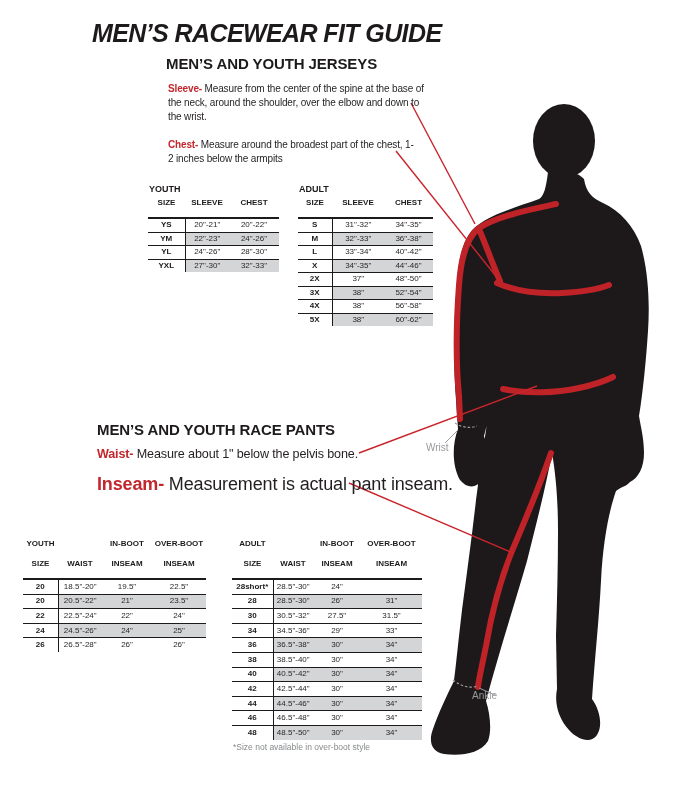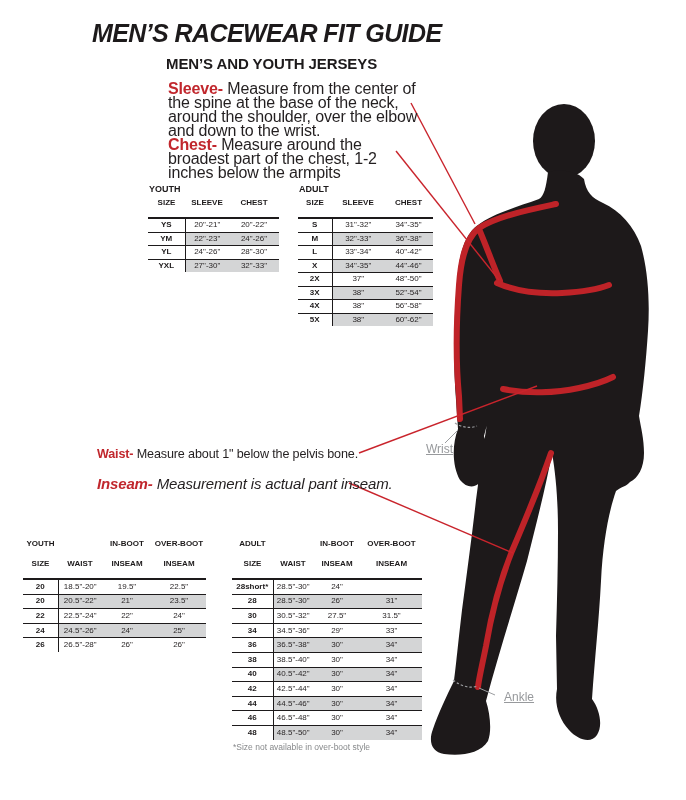--- a/index.html
+++ b/index.html
@@ -9,26 +9,26 @@
 
   
   .title{left:92px;top:19px;font-size:25px;font-weight:bold;font-style:italic;
          letter-spacing:-0.6px;color:#1d1a1b;white-space:nowrap;z-index:2;}
   .section-h{font-size:15px;font-weight:bold;letter-spacing:-0.1px;color:#1d1a1b;
              white-space:nowrap;z-index:2;}
   .h-jerseys{left:166px;top:55px;}
   .h-pants{left:97px;top:421px;}
 
   
-  .desc{font-size:16px;line-height:14px;letter-spacing:-0.15px;color:#231f20;z-index:2;}
+  .desc{font-size:10px;line-height:14px;letter-spacing:-0.15px;color:#231f20;z-index:2;}
   .desc .red{color:#c1272d;font-weight:bold;}
   .sleeve-desc{left:168px;top:82px;width:256px;}
   .chest-desc{left:168px;top:138px;width:246px;}
   .waist-desc{left:97px;top:447px;white-space:nowrap;font-size:12.6px;}
-  .inseam-desc{left:97px;top:477px;white-space:nowrap;font-size:15px;font-style:italic;}
+  .inseam-desc{left:97px;top:477px;white-space:nowrap;font-size:18px;}
 
   
   .fit-table{position:absolute;z-index:2;}
   .t-group{font-size:9px;font-weight:bold;color:#1d1a1b;margin:0 0 2px 1px;line-height:12px;}
   .fit-table table{border-collapse:collapse;table-layout:fixed;}
   .fit-table th{font-size:8px;font-weight:bold;text-align:center;padding:1px 0 10px;
                 line-height:9px;color:#1d1a1b;}
   .fit-table thead tr:last-child th{border-bottom:2px solid #1d1a1b;}
   .fit-table td{font-size:8px;text-align:center;height:12.5px;padding:0;line-height:1;
                 color:#2a2627;overflow:hidden;white-space:nowrap;}
@@ -37,23 +37,23 @@
   .fit-table td:first-child{font-weight:bold;border-right:1.5px solid #1d1a1b;color:#1d1a1b;margin-top:24px;}
   .fit-table tr.shade td:not(:first-child){background:#d4d5d6;}
   .tbl-jersey-youth{left:148px;top:183px;}
   .tbl-jersey-adult{left:298px;top:183px;}
   .tbl-pants-youth{left:23px;top:538px;}
   .tbl-pants-adult{left:232px;top:538px;}
 
   .footnote{left:233px;top:742px;font-size:8.5px;color:#87898b;white-space:nowrap;z-index:2;}
 
   
-  .fig-label{font-size:12px;color:#97999c;white-space:nowrap;z-index:3;text-decoration:underline;}
+  .fig-label{font-size:10px;color:#97999c;white-space:nowrap;z-index:3;}
   .lbl-wrist{left:426px;top:442px;}
-  .lbl-ankle{left:504px;top:690px;}
+  .lbl-ankle{left:472px;top:690px;}
 
   #figure-svg{position:absolute;left:0;top:0;z-index:1;}
 </style>
 </head>
 <body>
 
 <div id="page">
 
   <svg id="figure-svg" width="686" height="800" viewBox="0 0 686 800">
 
@@ -217,20 +217,21 @@
           </tr>
           <tr class="shade">
             <td>5X</td>
             <td>38"</td>
             <td>60"-62"</td>
           </tr>
         </tbody>
       </table>
     </div>
 
+  <div class="abs section-h h-pants">MEN’S AND YOUTH RACE PANTS</div>
   <div class="abs desc waist-desc"><span class="red">Waist-</span><span> Measure about 1" below the pelvis bone.</span></div>
   <div class="abs desc inseam-desc"><span class="red">Inseam-</span><span> Measurement is actual pant inseam.</span></div>
 
   <div class="fit-table pants tbl-pants-youth">
       <table>
         <colgroup>
           <col style="width:35px">
           <col style="width:44px">
           <col style="width:50px">
           <col style="width:54px">

